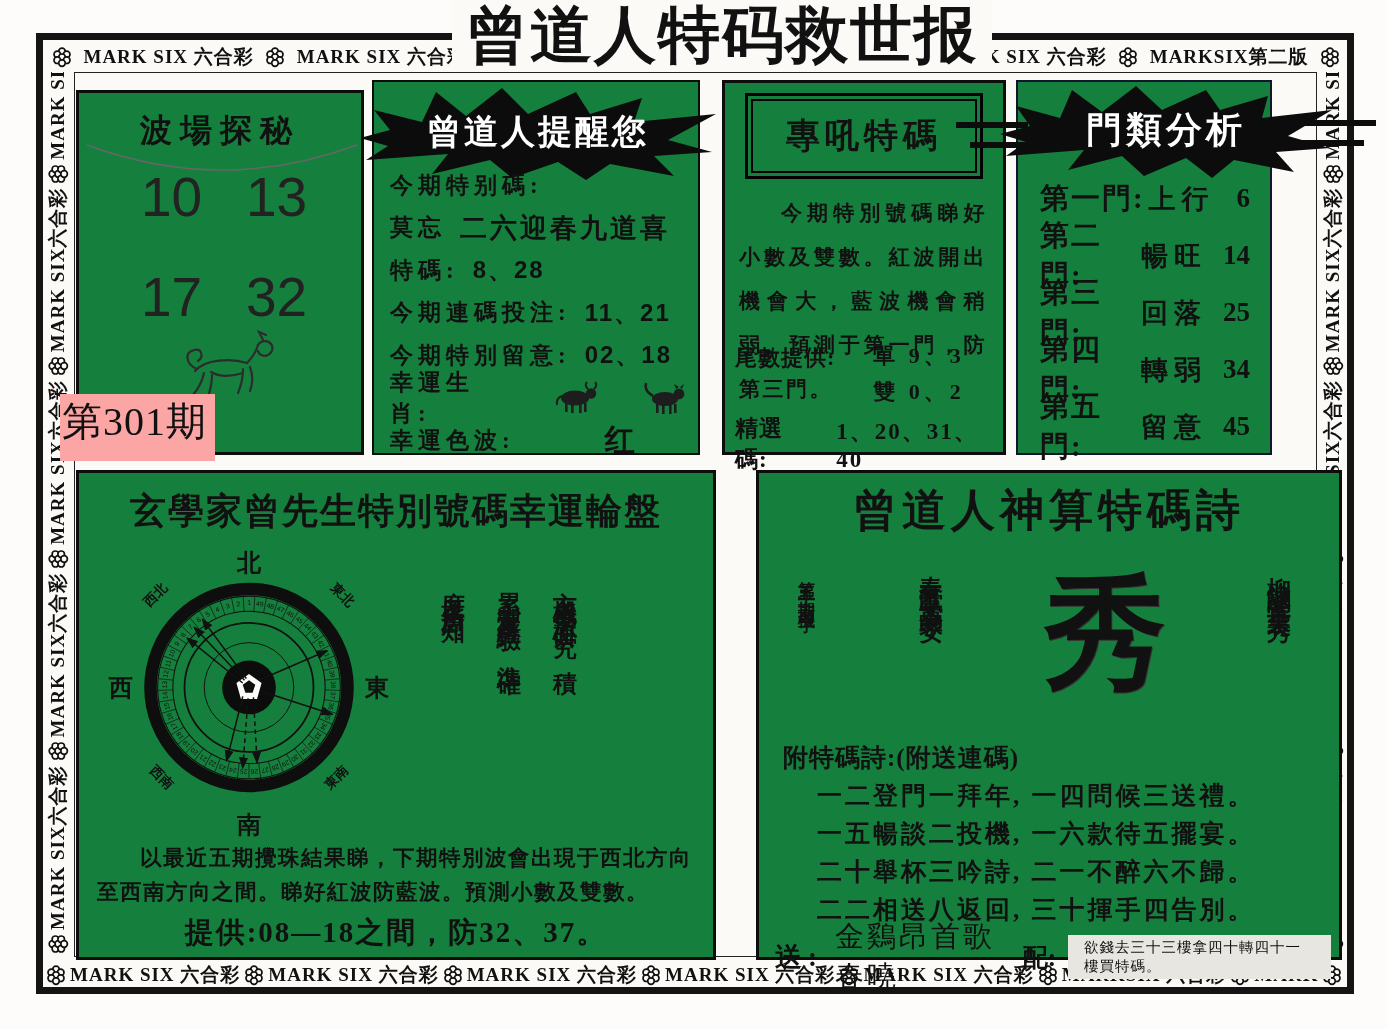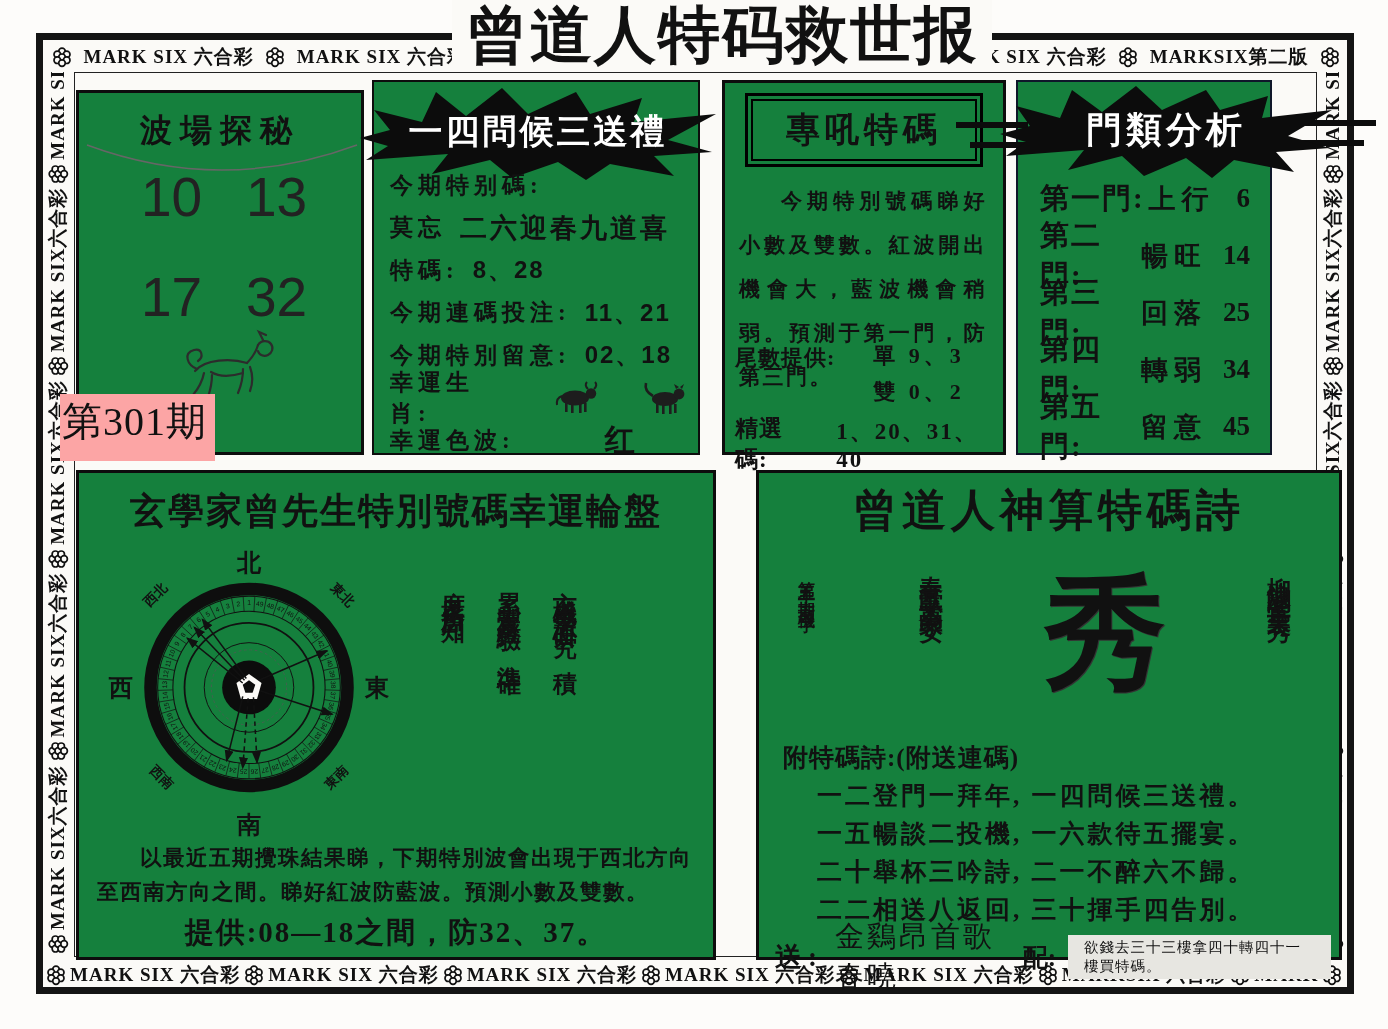--- a/index.html
+++ b/index.html
@@ -55,21 +55,21 @@
   .b2-value.num { font-family:"Liberation Sans", sans-serif; font-weight:600; letter-spacing:2px; }
   .b2-value.big { font-size:27px; font-weight:900; }
   .b2-value.red-wave { font-size:30px; font-weight:700; margin-left:90px; }
   .zodiac { display:flex; gap:34px; margin-left:56px; align-items:center; }
   .zodiac svg { width:52px; height:34px; }
 
   
   .box3 { left:722px; top:80px; width:284px; height:375px; border:3px solid #0d0d0d; }
   .b3-header { margin:10px auto 0; width:238px; border:3px solid #000; padding:3px; }
   .b3-header-in { border:2px solid #000; text-align:center; font-size:34px; font-weight:900;
-                  letter-spacing:5px; padding:6px 0; }
+                  letter-spacing:5px; padding:12px 0; }
   .b3-para { padding:12px 16px 0 14px; font-size:21px; line-height:2.1; letter-spacing:2.5px;
              text-indent:2em; font-weight:600; text-align:justify; }
   .b3-weishu { position:absolute; left:10px; top:258px; display:flex; }
   .b3-wlabel { font-size:22px; font-weight:900; letter-spacing:1px; margin-top:2px; }
   .b3-wvals { margin-left:38px; display:flex; flex-direction:column; gap:6px;
               font-size:22px; font-weight:700; letter-spacing:4px; }
   .b3-jx { position:absolute; left:10px; top:330px; display:flex; align-items:center; }
   .b3-jxlabel { font-size:23px; font-weight:900; letter-spacing:1px; }
   .b3-jxvalue { font-size:23px; font-weight:700; margin-left:22px; letter-spacing:2px; }
 
@@ -462,21 +462,21 @@
         <path d="M30,44 C20,40 16,28 27,25 C35,23 37,32 31,36"></path>
       </g>
     </svg>
   </section>
 
   <section class="box box2">
     <div class="burst b2-burst">
       <svg viewBox="0 0 356 92" width="356" height="92">
         <polygon fill="#0c0c0c" points="0,50 30,42 14,22 62,34 76,4 106,28 142,0 168,26 216,4 230,26 282,10 274,34 356,26 308,52 352,64 294,68 314,88 250,76 226,92 198,74 152,90 130,72 72,86 88,66 6,72 28,58"></polygon>
       </svg>
-      <span class="burst-text">一四問候三送禮</span>
+      <span class="burst-text">曾道人提醒您</span>
     </div>
     <div class="b2-lines">
       <div class="b2-row">
         <span class="b2-label">今期特别碼:</span>
         <span class="b2-value"></span>
       </div>
       <div class="b2-row">
         <span class="b2-label">莫忘</span>
         <span class="b2-value big">二六迎春九道喜</span>
       </div>

